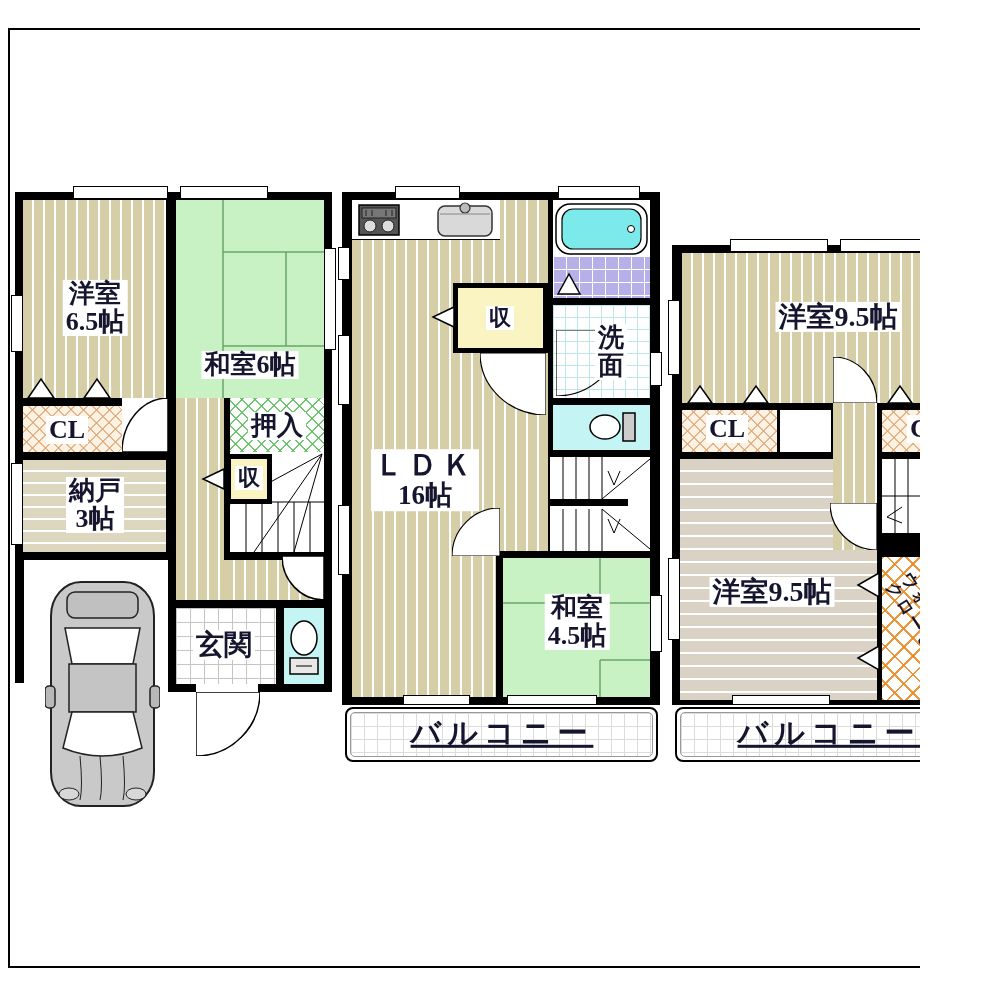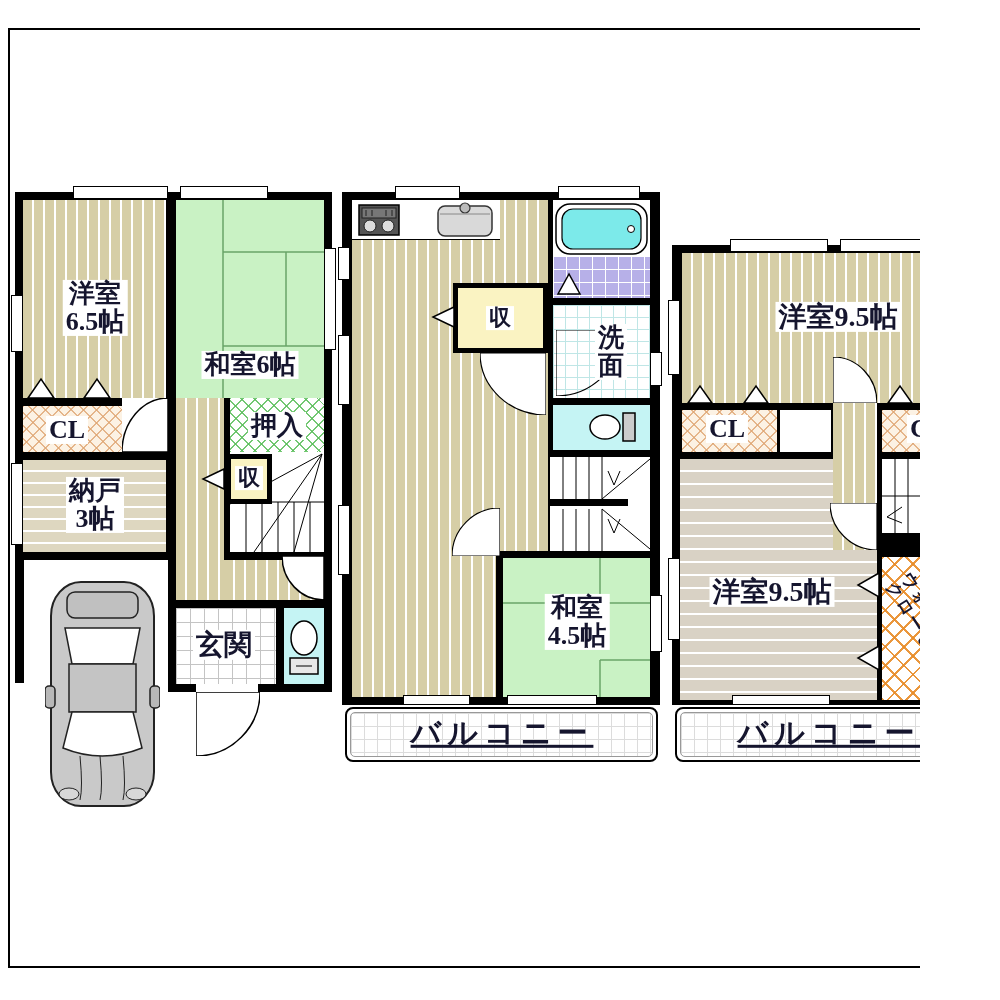--- a/index.html
+++ b/index.html
@@ -249,20 +249,24 @@
   <div class="win" style="left:338px;top:505px;width:12px;height:70px;"></div>
   <div class="win" style="left:650px;top:352px;width:12px;height:34px;"></div>
   <div class="win" style="left:650px;top:595px;width:12px;height:57px;"></div>
   <div class="win" style="left:403px;top:695px;width:67px;height:10px;"></div>
   <div class="win" style="left:507px;top:695px;width:90px;height:10px;"></div>
 
   <div class="balcony" style="left:345px;top:707px;width:313px;height:55px;">
     <div class="grid-balcony"></div>
   </div>
 
+  <div class="lbl" style="left:425px;top:480px;font-size:30px;">
+    <span style="letter-spacing:4px;">ＬＤＫ</span>
+      <span style="font-size:27px;">16帖</span>
+  </div>
   <div class="lbl f22" style="left:500px;top:318px;">収</div>
   <div class="lbl f26" style="left:611px;top:352px;">
     <span>洗</span>
       <span>面</span>
   </div>
   <div class="lbl f26" style="left:577px;top:622px;">
     <span>和室</span>
       <span>4.5帖</span>
   </div>
   <div class="lbl f30" style="left:502px;top:733px;background:transparent;">バルコニー</div>

